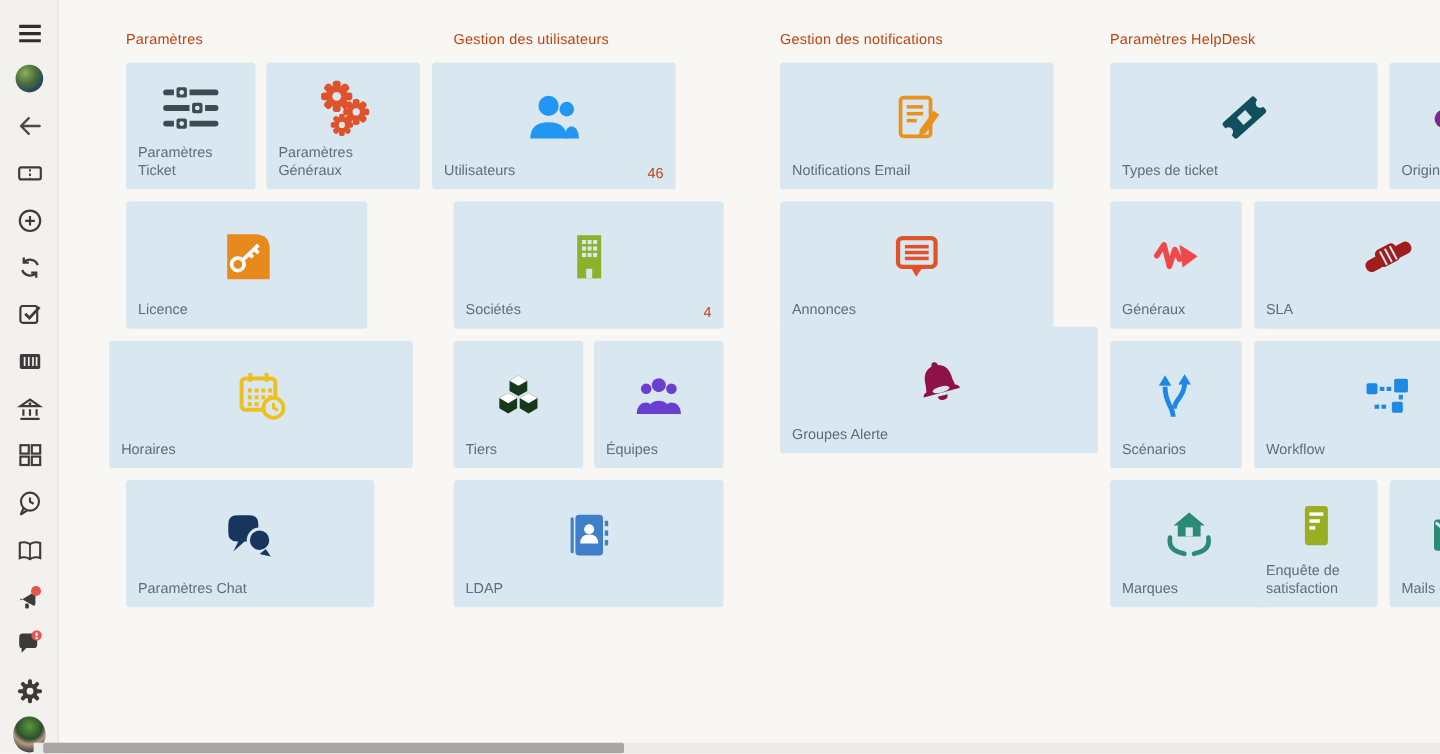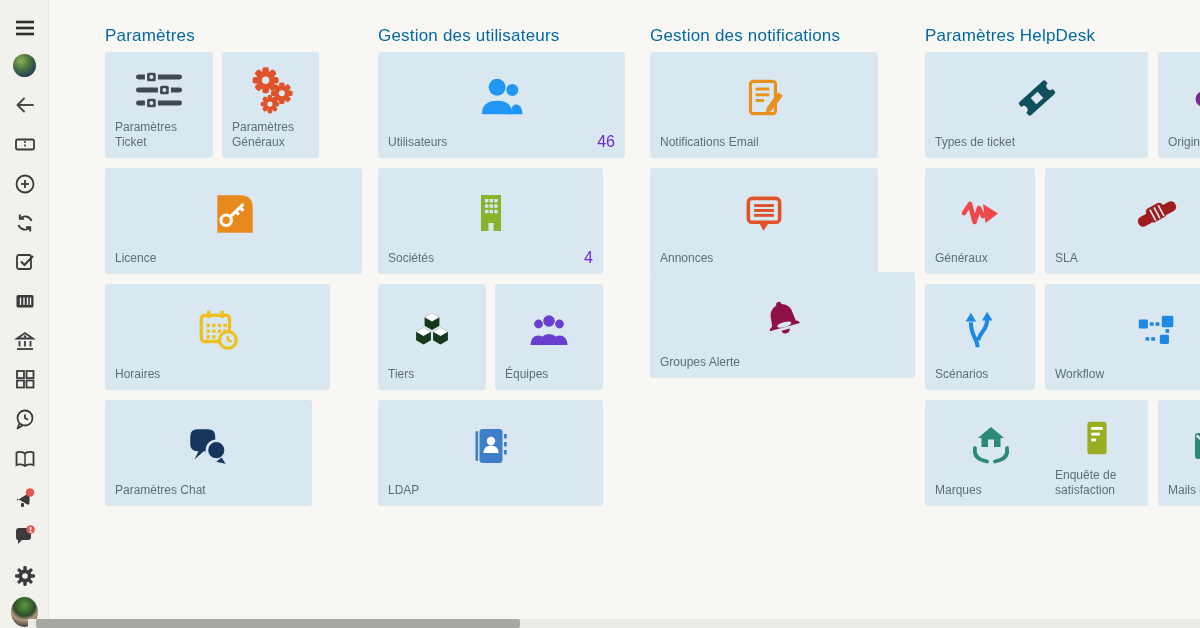--- a/index.html
+++ b/index.html
@@ -5,26 +5,26 @@
   *{margin:0;padding:0;box-sizing:border-box}
   html,body{width:1200px;height:628px;overflow:hidden;background:#f8f7f4;
     font-family:"Liberation Sans",sans-serif;}
   .stage{position:absolute;left:0;top:0;width:1200px;height:628px;overflow:hidden}
   .sidebar{position:absolute;left:0;top:0;width:49px;height:628px;background:#f3f1ee;border-right:1px solid #e6e4e0}
   .sb{position:absolute;left:11px;width:27px;height:27px;display:flex;align-items:center;justify-content:center;cursor:pointer}
   .globe{width:23px;height:23px;border-radius:50%;
     background:radial-gradient(circle at 35% 30%,#8fae57 0%,#49713c 40%,#27425c 75%,#16263b 100%)}
   .avatar{width:30px;height:30px;border-radius:50%;
     background:radial-gradient(circle at 50% 28%,#5a9a3a 0%,#2e4d2b 42%,#b9987f 58%,#3a3f45 85%)}
-  .group-title{position:absolute;font-size:17px;color:#0369a1;letter-spacing:.2px;white-space:nowrap}
+  .group-title{position:absolute;font-size:12px;color:#c2410c;letter-spacing:.2px;white-space:nowrap}
   .tile{position:absolute;height:106px;background:#d9e7f0;border-radius:3px;display:flex;flex-direction:column;cursor:pointer}
   .tile .icon-wrap{flex:1;display:flex;align-items:center;justify-content:center;padding-top:8px}
   .tile .bottom{display:flex;justify-content:space-between;align-items:flex-end;padding:0 10px 7px 10px}
   .tile .label{font-size:12px;color:#5d6e7a;line-height:1.3}
-  .tile .count{font-size:16px;color:#6d28d9;padding-left:6px}
+  .tile .count{font-size:12px;color:#c2410c;padding-left:6px}
   svg{display:block}
   .htrack{position:absolute;left:28px;bottom:0;width:1172px;height:9px;background:#eceae7;cursor:pointer}
   .hthumb{position:absolute;left:8px;top:0;width:484px;height:9px;background:#a9a7a4;border-radius:2px;cursor:grab}
 </style>
 </head>
 <body>
 
 <div class="stage">
 
   <div class="sidebar">
@@ -191,21 +191,21 @@
             <circle cx="29" cy="20" r="1.8"></circle>
             <circle cx="17" cy="32" r="1.8"></circle>
           </g>
       </svg>
     </div>
     <div class="bottom">
         <span class="label">Paramètres Ticket</span>
       </div>
   </div>
 
-  <div class="tile" style="left:222px;top:52px;width:97px">
+  <div class="tile" style="left:222px;top:52px;width:128px">
     <div class="icon-wrap">
       <svg width="52" height="52" viewBox="0 0 48 48">
         <g fill="#e0522a">
           <g transform="translate(19,15)">
             <rect x="-3" y="-12" width="6" height="24" rx="2"></rect>
             <rect x="-3" y="-12" width="6" height="24" rx="2" transform="rotate(45)"></rect>
             <rect x="-3" y="-12" width="6" height="24" rx="2" transform="rotate(90)"></rect>
             <rect x="-3" y="-12" width="6" height="24" rx="2" transform="rotate(135)"></rect>
             <circle r="8.2"></circle>
               <circle r="3.4" fill="#d9e7f0"></circle>
@@ -227,36 +227,36 @@
               <circle r="2.4" fill="#d9e7f0"></circle>
           </g>
         </g>
       </svg>
     </div>
     <div class="bottom">
         <span class="label">Paramètres Généraux</span>
       </div>
   </div>
 
-  <div class="tile" style="left:105px;top:168px;width:257px">
+  <div class="tile" style="left:105px;top:168px;width:201px">
     <div class="icon-wrap">
       <svg width="50" height="50" viewBox="0 0 48 48">
         <path d="M8 6 h22 q12 0 12 12 v24 H8 z" fill="#e8891d"></path>
         <circle cx="16.5" cy="30" r="5" fill="none" stroke="#fff" stroke-width="3"></circle>
         <line x1="20.5" y1="26.5" x2="33" y2="14.5" stroke="#fff" stroke-width="3"></line>
         <line x1="29.5" y1="17.5" x2="33" y2="21" stroke="#fff" stroke-width="3"></line>
         <line x1="25.5" y1="21.5" x2="28.5" y2="24.5" stroke="#fff" stroke-width="3"></line>
       </svg>
     </div>
     <div class="bottom">
         <span class="label">Licence</span>
       </div>
   </div>
 
-  <div class="tile" style="left:105px;top:284px;width:225px">
+  <div class="tile" style="left:91px;top:284px;width:253px">
     <div class="icon-wrap">
       <svg width="50" height="50" viewBox="0 0 48 48">
         <g fill="none" stroke="#eec01d" stroke-width="3.2">
           <rect x="8" y="10" width="27" height="25" rx="3"></rect>
           <line x1="15" y1="5.5" x2="15" y2="12.5"></line>
             <line x1="28" y1="5.5" x2="28" y2="12.5"></line>
         </g>
         <g fill="#eec01d">
           <rect x="13" y="18" width="3.2" height="3.2"></rect>
             <rect x="18.4" y="18" width="3.2" height="3.2"></rect>
@@ -284,21 +284,21 @@
         <path d="M13 8 q-7 0 -7 7 v7 q0 7 7 7 h1 l-4 8 9 -8 h4 q7 0 7 -7 v-7 q0 -7 -7 -7 z" fill="#17365d"></path>
         <circle cx="31" cy="28" r="9" fill="#17365d" stroke="#d9e7f0" stroke-width="2.5"></circle>
         <path d="M36 35 l4 6 -9 -2 z" fill="#17365d"></path>
       </svg>
     </div>
     <div class="bottom">
         <span class="label">Paramètres Chat</span>
       </div>
   </div>
 
-  <div class="tile" style="left:378px;top:52px;width:247px">
+  <div class="tile" style="left:360px;top:52px;width:203px">
     <div class="icon-wrap">
       <svg width="52" height="50" viewBox="0 0 48 44">
         <g fill="#2196f3">
           <circle cx="19.5" cy="13" r="7.8"></circle>
           <path d="M5.5 38 q0 -12.5 14 -12.5 q14 0 14 12.5 z"></path>
           <circle cx="33.5" cy="15.5" r="5.6"></circle>
           <path d="M31.5 38 q0.5 -8 5 -9.3 q6 0 6.5 9.3 z"></path>
         </g>
       </svg>
     </div>

